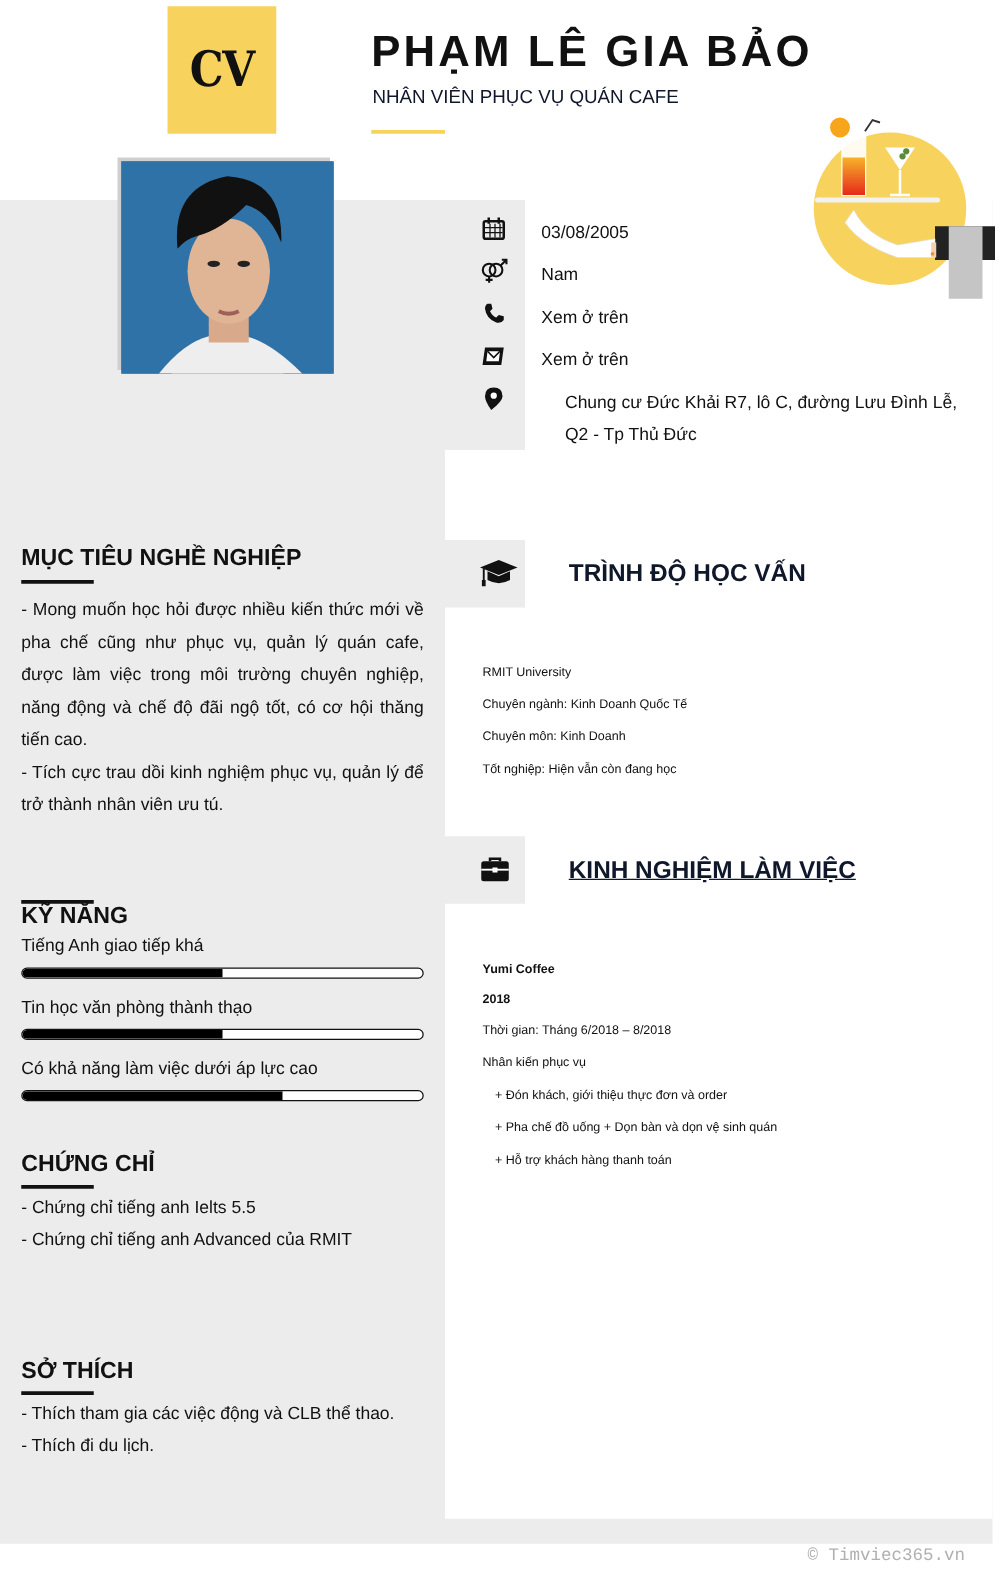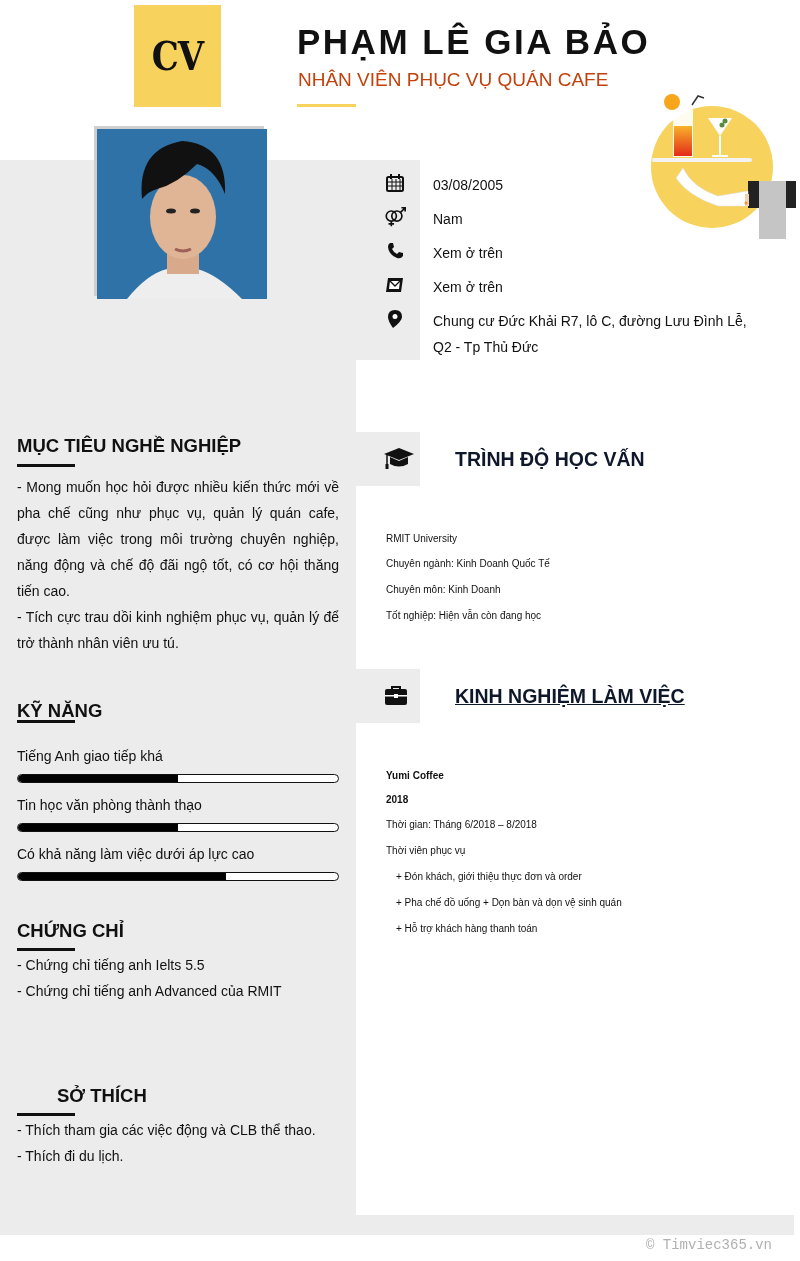--- a/index.html
+++ b/index.html
@@ -9,21 +9,21 @@
   .gray-band { position: absolute; left: 0; top: 160px; width: 794px; height: 1075px; background: #ececec; }
   .right-white { position: absolute; left: 356px; top: 360px; width: 438px; height: 855px; background: #ffffff; }
   .contact-white { position: absolute; left: 420px; top: 160px; width: 374px; height: 200px; background: #ffffff; }
   .edu-iconbox { position: absolute; left: 356px; top: 432px; width: 64px; height: 54px; background: #ececec; }
   .exp-iconbox { position: absolute; left: 356px; top: 669px; width: 64px; height: 54px; background: #ececec; }
 
   .cv-logo { position: absolute; left: 134px; top: 5px; width: 87px; height: 102px; background: #f7d35e; display: flex; align-items: center; justify-content: center; }
   .cv-logo span { font-family: "DejaVu Serif", serif; font-weight: bold; font-size: 34px; color: #111; letter-spacing: -1px; transform: scaleY(1.15); }
 
   .name { position: absolute; left: 297px; top: 22px; font-size: 35px; font-weight: bold; letter-spacing: 2.5px; color: #111; white-space: nowrap; }
-  .job-title { position: absolute; left: 298px; top: 69px; font-size: 19px; color: #c2410c; white-space: nowrap; }
+  .job-title { position: absolute; left: 298px; top: 69px; font-size: 15px; color: #0f172a; white-space: nowrap; }
   .title-underline { position: absolute; left: 297px; top: 104px; width: 59px; height: 3px; background: #f7d35e; }
 
   .photo-frame { position: absolute; left: 94px; top: 126px; width: 170px; height: 170px; background: #cfcfcf; }
   .photo { position: absolute; left: 97px; top: 129px; width: 170px; height: 170px; background: #2f72a8; overflow: hidden; }
 
   .illustration { position: absolute; left: 648px; top: 88px; width: 150px; height: 155px; }
 
   .contact-row { position: absolute; left: 383px; display: flex; align-items: flex-start; }
   .contact-row .ic { width: 24px; height: 22px; display: flex; align-items: center; justify-content: center; }
   .contact-row .txt { position: absolute; left: 50px; font-size: 14px; color: #111; line-height: 26px; width: 320px; }
@@ -142,29 +142,29 @@
   </span>
   <span class="txt" style="top:0px;">Xem ở trên</span>
 </div>
 <div class="contact-row" style="top:308px;">
   <span class="ic">
     <svg width="16" height="20" viewBox="0 0 16 20">
         <path d="M8 1 Q15 1 15 8 Q15 12 6 19 Q1 12 1 8 Q1 1 8 1 Z" fill="#111"></path>
         <circle cx="8" cy="7.5" r="2.5" fill="#fff"></circle>
       </svg>
   </span>
-  <span class="txt" style="top:0px;">Chung cư Đức Khải R7, lô C, đường Lưu Đình Lễ, Q2 - Tp Thủ Đức</span>
+  <span class="txt" style="top:0px;margin-left:19px;">Chung cư Đức Khải R7, lô C, đường Lưu Đình Lễ, Q2 - Tp Thủ Đức</span>
 </div>
 
 <div class="left-heading" style="top:435px;">MỤC TIÊU NGHỀ NGHIỆP</div>
 <div class="left-rule" style="top:464px;"></div>
 <div class="left-text justify" style="top:474px;">- Mong muốn học hỏi được nhiều kiến thức mới về pha chế cũng như phục vụ, quản lý quán cafe, được làm việc trong môi trường chuyên nghiệp, năng động và chế độ đãi ngộ tốt, có cơ hội thăng tiến cao.</div>
 <div class="left-text justify" style="top:604px;">- Tích cực trau dồi kinh nghiệm phục vụ, quản lý để trở thành nhân viên ưu tú.</div>
 
-<div class="left-heading" style="top:700px;">KỸ NĂNG</div>
+<div class="left-heading" style="top:721px;">KỸ NĂNG</div>
 <div class="left-rule" style="top:720px;"></div>
 
 <div class="skill-label" style="top:748px;">Tiếng Anh giao tiếp khá</div>
 <div class="skill-bar" style="top:774px;">
     <div class="skill-fill" style="width:50%;"></div>
   </div>
 
 <div class="skill-label" style="top:797px;">Tin học văn phòng thành thạo</div>
 <div class="skill-bar" style="top:823px;">
     <div class="skill-fill" style="width:50%;"></div>
@@ -173,21 +173,21 @@
 <div class="skill-label" style="top:846px;">Có khả năng làm việc dưới áp lực cao</div>
 <div class="skill-bar" style="top:872px;">
     <div class="skill-fill" style="width:65%;"></div>
   </div>
 
 <div class="left-heading" style="top:920px;">CHỨNG CHỈ</div>
 <div class="left-rule" style="top:948px;"></div>
 <div class="left-text" style="top:952px;">- Chứng chỉ tiếng anh Ielts 5.5</div>
 <div class="left-text" style="top:978px;">- Chứng chỉ tiếng anh Advanced của RMIT</div>
 
-<div class="left-heading" style="top:1085px;margin-left:40px;">SỞ THÍCH</div>
+<div class="left-heading" style="top:1085px;">SỞ THÍCH</div>
 <div class="left-rule" style="top:1113px;"></div>
 <div class="left-text" style="top:1117px;">- Thích tham gia các việc động và CLB thể thao.</div>
 <div class="left-text" style="top:1143px;">- Thích đi du lịch.</div>
 
 <div style="position:absolute; left:383px; top:447px;">
   <svg width="32" height="24" viewBox="0 0 32 24">
       <path d="M1 7 L16 1 L31 7 L16 13 Z" fill="#111"></path>
       <path d="M7 10 V17 Q16 22 25 17 V10 L16 14 Z" fill="#111"></path>
       <path d="M4 8 V18" stroke="#111" stroke-width="1.5"></path>
       <rect x="2.5" y="17" width="3" height="5" fill="#111"></rect>
@@ -204,18 +204,18 @@
       <path d="M8 4 V2 H16 V4" stroke="#111" stroke-width="2" fill="none"></path>
       <rect x="1" y="4" width="22" height="16" rx="2" fill="#111"></rect>
       <rect x="1" y="10" width="22" height="1.5" fill="#fff"></rect>
       <rect x="10" y="9" width="4" height="4" fill="#fff"></rect>
     </svg>
 </div>
 <div class="right-heading" style="top:685px;text-decoration:underline;">KINH NGHIỆM LÀM VIỆC</div>
 <div class="right-text bold" style="top:763px;">Yumi Coffee</div>
 <div class="right-text bold" style="top:787px;text-align:center;">2018</div>
 <div class="right-text" style="top:812px;">Thời gian: Tháng 6/2018 – 8/2018</div>
-<div class="right-text" style="top:838px;">Thời viên phục vụ</div>
+<div class="right-text" style="top:838px;">Nhân kiến phục vụ</div>
 <div class="right-text indent" style="top:864px;">+ Đón khách, giới thiệu thực đơn và order</div>
 <div class="right-text indent" style="top:890px;">+ Pha chế đồ uống + Dọn bàn và dọn vệ sinh quán</div>
 <div class="right-text indent" style="top:916px;">+ Hỗ trợ khách hàng thanh toán</div>
 
 <div class="footer">© Timviec365.vn</div>
 
 </body></html>

